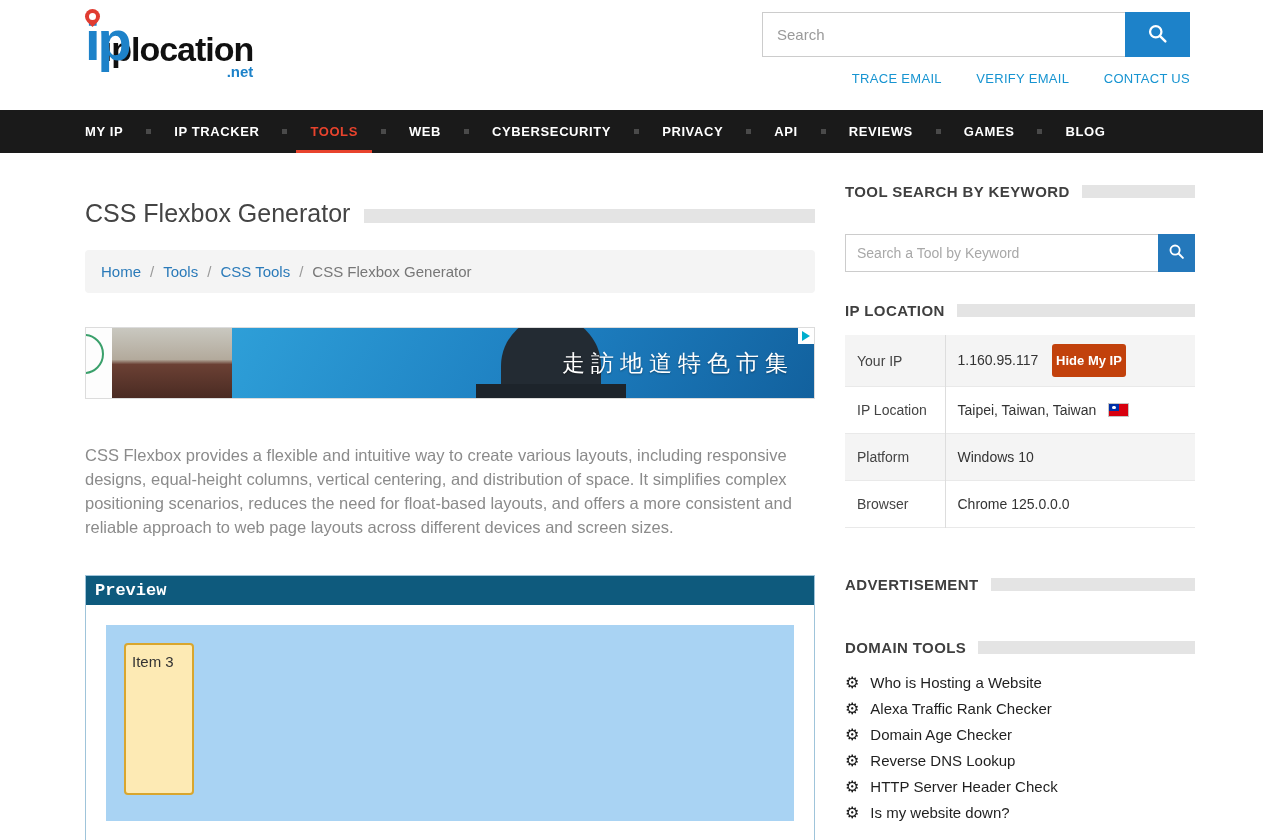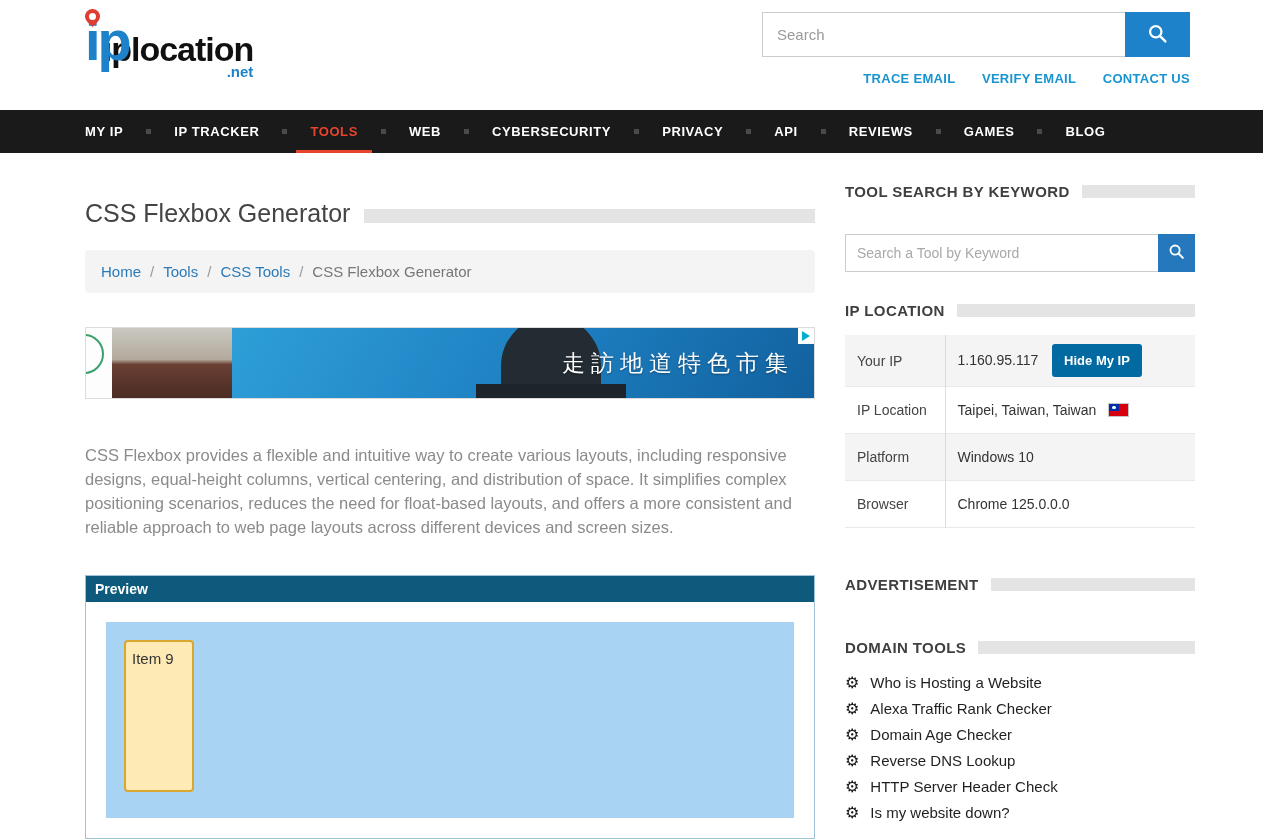--- a/index.html
+++ b/index.html
@@ -22,22 +22,22 @@
   .logo-tld { display: block; text-align: right; color: #1d82c9; font-weight: bold; font-size: 15px; margin-top: -6px; }
 
   .header-right { display: flex; flex-direction: column; align-items: flex-end; }
   .search-row { display: flex; margin-top: 2px; }
   .search-input { width: 363px; height: 45px; border: 1px solid #ccc; border-right: none;
     padding: 0 14px; font-size: 15px; color: #555; outline: none; }
   .search-input::placeholder { color: #9a9a9a; }
   .search-btn { width: 65px; height: 45px; background: #1d82c9; border: none; cursor: pointer;
     display: flex; align-items: center; justify-content: center; }
   .header-links { margin-top: 12px; }
-  .header-links a { color: #1794d1; font-weight: bold; font-size: 13px; text-decoration: none;
-    margin-left: 22px; letter-spacing: 0.3px; }
+  .header-links a { color: #1794d1; font-weight: normal; font-size: 13px; text-decoration: none;
+    margin-left: 30px; letter-spacing: 0.3px; }
 
   
   .main-nav { background: #1a1a1a; height: 43px; padding: 0 85px; }
   .main-nav ul { list-style: none; display: flex; height: 100%; align-items: stretch; }
   .main-nav li { display: flex; align-items: center; }
   .main-nav li:not(:last-child)::after { content: ''; width: 5px; height: 5px; background: #4a4a4a; margin: 0 23px; }
   .main-nav a { position: relative; display: flex; align-items: center; height: 43px;
     color: #fff; font-size: 13px; font-weight: bold; letter-spacing: 0.6px; text-decoration: none; }
   .main-nav li.active a { color: #e8432d; }
   .main-nav li.active a::after { content: ''; position: absolute; left: -14px; right: -14px;
@@ -73,22 +73,22 @@
   .ad-text { position: relative; color: #fff; font-size: 23px; letter-spacing: 6px; margin-right: 20px;
     text-shadow: 0 1px 2px rgba(0,0,0,0.35); }
   .ad-choices { position: absolute; top: 0; right: 0; width: 16px; height: 16px; background: #fff;
     display: flex; align-items: center; justify-content: center; }
   .ad-choices::before { content: ''; width: 0; height: 0; border-top: 5px solid transparent;
     border-bottom: 5px solid transparent; border-left: 8px solid #00aecd; }
 
   .description { margin-top: 44px; color: #8b8b8b; font-size: 16.5px; line-height: 24px; }
 
   .preview-panel { margin-top: 36px; border: 1px solid #9fc4da; }
-  .preview-header { background: #0e5a7d; color: #fff; font-size: 14px; font-weight: bold;
-    padding: 5px 9px; }
+  .preview-header { background: #0e5a7d; color: #fff; font-size: 17px; font-weight: bold;
+    padding: 5px 9px; font-family: Liberation Mono, monospace; }
   .preview-body { background: #fff; padding: 20px; }
   .flex-container { background: #a9d3f3; height: 196px; padding: 18px 0 18px 18px; display: flex; }
   .flex-item { width: 70px; height: 152px; background: #fdeab4; border: 2px solid #d9a62e;
     border-radius: 4px; padding: 8px 6px; font-size: 15px; color: #333; }
 
   
   .side-heading-row { display: flex; align-items: center; gap: 12px; }
   .side-heading { font-size: 15px; font-weight: bold; color: #3f3f3f; letter-spacing: 0.4px; white-space: nowrap; }
   .side-bar-decor { flex: 1; height: 13px; background: #e4e4e4; }
 
@@ -100,22 +100,22 @@
     display: flex; align-items: center; justify-content: center; }
 
   .section-ip { margin-top: 30px; }
   .ip-table { width: 100%; border-collapse: collapse; font-size: 14px; color: #333; margin-top: 16px; }
   .ip-table tr:nth-child(odd) { background: #f4f4f4; }
   .ip-table tr:nth-child(even) { background: #fff; }
   .ip-table tr { border-bottom: 1px solid #e9e9e9; }
   .ip-table td { padding: 15px 12px; vertical-align: middle; }
   .ip-table td.lbl { width: 100px; border-right: 1px solid #ddd; color: #444; }
   .ip-table tr.row-btn td { padding-top: 9px; padding-bottom: 9px; }
-  .hide-ip-btn { background: #0369a1; color: #fff; border: none; border-radius: 3px;
-    font-weight: bold; font-size: 13px; padding: 9px 12px; margin-left: 10px; cursor: pointer;
+  .hide-ip-btn { background: #c2410c; color: #fff; border: none; border-radius: 3px;
+    font-weight: bold; font-size: 13px; padding: 9px 4px; margin-left: 10px; cursor: pointer;
     font-family: inherit; }
   .flag-tw { display: inline-block; position: relative; width: 21px; height: 14px; background: #d7000f;
     margin-left: 8px; vertical-align: -2px; border: 1px solid #c5c5c5; }
   .flag-tw::before { content: ''; position: absolute; top: 0; left: 0; width: 10px; height: 6.5px; background: #002fa7; }
   .flag-tw::after { content: ''; position: absolute; top: 1.5px; left: 3px; width: 3.5px; height: 3.5px;
     border-radius: 50%; background: #fff; }
 
   .section-advert { margin-top: 48px; }
   .section-domain { margin-top: 46px; }
   .domain-list { list-style: none; margin-top: 18px; }
@@ -213,21 +213,21 @@
       </div>
       <div class="ad-choices"></div>
     </div>
 
     <p class="description">CSS Flexbox provides a flexible and intuitive way to create various layouts, including responsive designs, equal-height columns, vertical centering, and distribution of space. It simplifies complex positioning scenarios, reduces the need for float-based layouts, and offers a more consistent and reliable approach to web page layouts across different devices and screen sizes.</p>
 
     <section class="preview-panel">
       <div class="preview-header">Preview</div>
       <div class="preview-body">
         <div class="flex-container">
-          <div class="flex-item">Item 9</div>
+          <div class="flex-item">Item 3</div>
         </div>
       </div>
     </section>
   </main>
 
   <aside class="sidebar">
 
     <section class="section-tool-search">
       <div class="side-heading-row">
         <h2 class="side-heading">TOOL SEARCH BY KEYWORD</h2>

